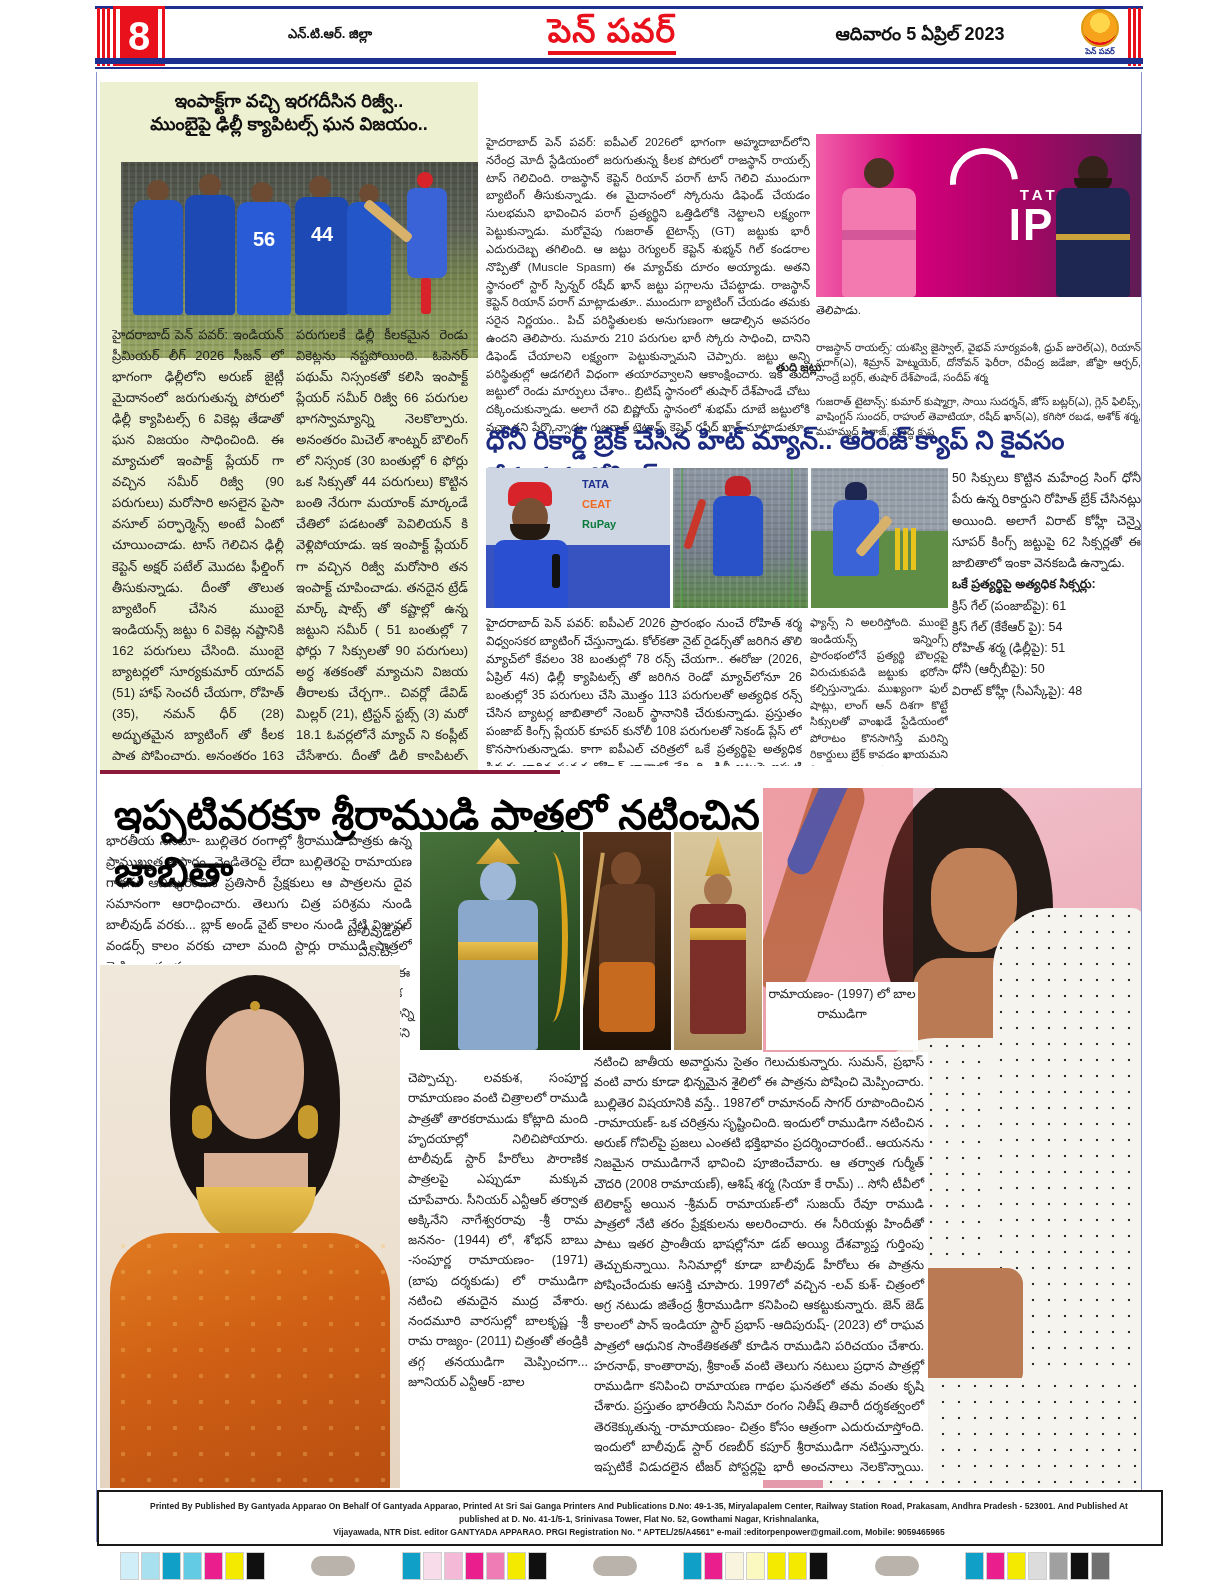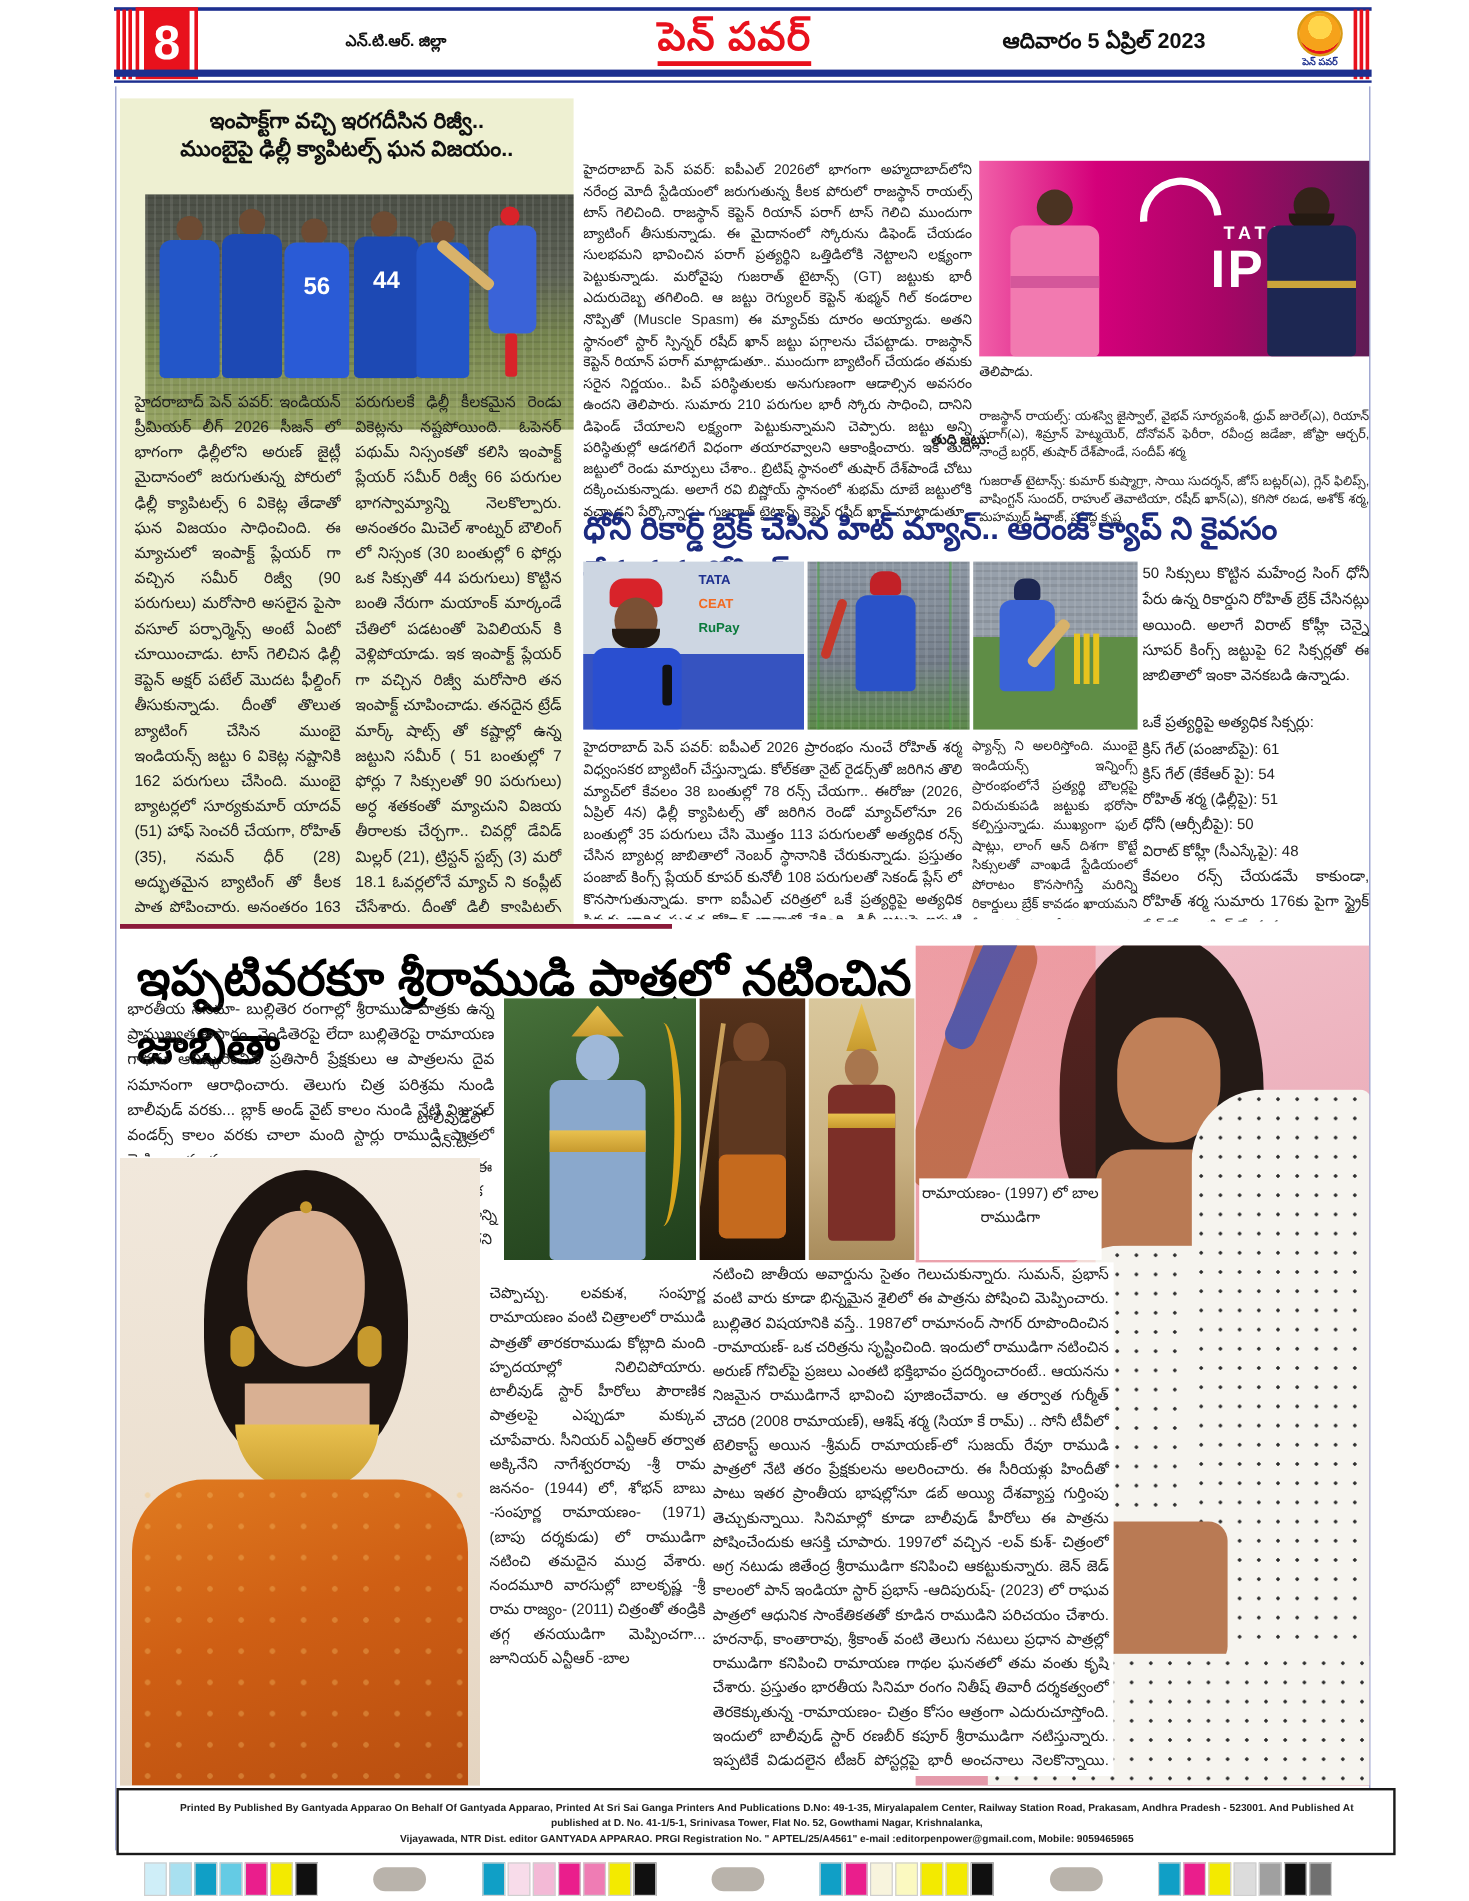--- a/index.html
+++ b/index.html
@@ -48,21 +48,21 @@
   .ipl-swing{position:absolute;width:56px;height:56px;border:6px solid rgba(255,255,255,.9);
              border-color:#fff transparent transparent #fff;border-radius:50%;transform:rotate(40deg);}
 
   .rohit-head{font-size:26px;font-weight:bold;color:#1c2b7f;}
   .toss-head{font-size:26px;font-weight:bold;color:#0d0d0d;}
   .strip-p1{background:linear-gradient(180deg,#cdd6e2 0 55%,#3653c0 55% 100%);}
   .strip-p2{background:linear-gradient(180deg,#8e98a4 0%,#76808c 60%,#5d8a4a 100%);}
   .strip-p3{background:linear-gradient(180deg,#97a0ab 0 45%,#5f8d46 45% 100%);}
   .board-txt{position:absolute;font-weight:bold;font-size:11px;}
   .stats-line{font-size:12.5px;line-height:1.7;color:#1c1c1c;}
-  .stats-head{font-weight:normal;margin-top:18px;}
+  .stats-head{font-weight:bold;}
 
   
   .rama-head{font-size:41px;font-weight:bold;color:#000;letter-spacing:0;}
   .sep-rule{background:#8b1a3a;}
   .ntr-panel{background:linear-gradient(160deg,#47713a 0%,#2f5227 55%,#21401c 100%);}
   .prabhas-panel{background:linear-gradient(180deg,#57331c 0%,#36200f 60%,#1e1208 100%);}
   .crown-panel{background:linear-gradient(180deg,#d9c79c 0%,#c9b183 60%,#a98c5c 100%);}
   .rashmika-photo{background:linear-gradient(180deg,#f1e8dc 0%,#ece0d0 55%,#e4d4c0 100%);}
   .pink-photo{background:linear-gradient(160deg,#f2c3cc 0%,#eaa9b6 45%,#e294a6 100%);}
   .dotted-saree{background:#f6f4ef;background-image:radial-gradient(#2b2b2b 1.2px,transparent 1.6px);
@@ -204,21 +204,20 @@
   </div>
 
   <div class="abs hidden-overflow" style="left:952px;top:468px;width:189px;height:300px;">
     <div class="stats-line j">50 సిక్సులు కొట్టిన మహేంద్ర సింగ్ ధోనీ పేరు ఉన్న రికార్డుని రోహిత్ బ్రేక్ చేసినట్లు అయింది. అలాగే విరాట్ కోహ్లీ చెన్నై సూపర్ కింగ్స్ జట్టుపై 62 సిక్సర్లతో ఈ జాబితాలో ఇంకా వెనకబడి ఉన్నాడు.</div>
     <div class="stats-line stats-head">ఒకే ప్రత్యర్థిపై అత్యధిక సిక్సర్లు:</div>
     <div class="stats-line">క్రిస్ గేల్ (పంజాబ్‌పై): 61</div>
     <div class="stats-line">క్రిస్ గేల్ (కేకేఆర్ పై): 54</div>
     <div class="stats-line">రోహిత్ శర్మ (ఢిల్లీపై): 51</div>
     <div class="stats-line">ధోనీ (ఆర్సీబీపై): 50</div>
     <div class="stats-line">విరాట్ కోహ్లీ (సీఎస్కేపై): 48</div>
-    <div class="stats-line j">కేవలం రన్స్ చేయడమే కాకుండా, రోహిత్ శర్మ సుమారు 176కు పైగా స్ట్రైక్ రేట్‌తో బ్యాటింగ్ చేయడం</div>
   </div>
 
   <div class="small-body j abs hidden-overflow" style="left:486px;top:614px;width:316px;height:152px;">హైదరాబాద్ పెన్ పవర్: ఐపీఎల్ 2026 ప్రారంభం నుంచే రోహిత్ శర్మ విధ్వంసకర బ్యాటింగ్ చేస్తున్నాడు. కోల్‌కతా నైట్ రైడర్స్‌తో జరిగిన తొలి మ్యాచ్‌లో కేవలం 38 బంతుల్లో 78 రన్స్ చేయగా.. ఈరోజు (2026, ఏప్రిల్ 4న) ఢిల్లీ క్యాపిటల్స్ తో జరిగిన రెండో మ్యాచ్‌లోనూ 26 బంతుల్లో 35 పరుగులు చేసి మొత్తం 113 పరుగులతో అత్యధిక రన్స్ చేసిన బ్యాటర్ల జాబితాలో నెంబర్ స్థానానికి చేరుకున్నాడు. ప్రస్తుతం పంజాబ్ కింగ్స్ ప్లేయర్ కూపర్ కునోలీ 108 పరుగులతో సెకండ్ ప్లేస్ లో కొనసాగుతున్నాడు. కాగా ఐపీఎల్ చరిత్రలో ఒకే ప్రత్యర్థిపై అత్యధిక సిక్సర్లు బాదిన ఘనత రోహిత్ ఖాతాలో చేరింది. ఢిల్లీ జట్టుపై ఇప్పటి వరకు 51 సిక్సర్లు కొట్టాడు. దీంతో రాయల్ ఛాలెంజర్స్ బెంగళూరుపై..</div>
   <div class="small-body j abs hidden-overflow" style="left:810px;top:614px;width:138px;height:152px;font-size:11px;">ఫ్యాన్స్ ని అలరిస్తోంది. ముంబై ఇండియన్స్ ఇన్నింగ్స్ ప్రారంభంలోనే ప్రత్యర్థి బౌలర్లపై విరుచుకుపడి జట్టుకు భరోసా కల్పిస్తున్నాడు. ముఖ్యంగా ఫుల్ షాట్లు, లాంగ్ ఆన్ దిశగా కొట్టే సిక్సులతో వాంఖడే స్టేడియంలో పోరాటం కొనసాగిస్తే మరిన్ని రికార్డులు బ్రేక్ కావడం ఖాయమని క్రీడా పండితులు పేర్కొంటున్నారు. మరోవైపు కింగ్ కోహ్లీని అధిగమించి రోహిత్ నెలకొల్పిన ఈ సిక్సర్ల రికార్డు ప్రత్యేకంగా మారింది. హిట్ మ్యాన్ బ్యాటింగ్‌లో దూకుడు కొనసాగిస్తే ఈ సీజన్‌లో మరిన్ని రికార్డులు బ్రేక్ అవుతాయని ఫ్యాన్స్ అంచనా వేస్తున్నారు. ఐపీఎల్ 2026లో ఆరెంజ్ క్యాప్ రేసు రోహిత్, కోహ్లీ మధ్య రాబోయే రోజుల్లో మరింత ఇంట్రెస్టింగ్ గా మారనుంది.</div>
 
   <div class="abs rama-head" style="left:114px;top:792px;width:830px;">ఇప్పటివరకూ శ్రీరాముడి పాత్రలో నటించిన స్టార్ల జాబితా</div>
 
   <div class="photo pink-photo" style="left:763px;top:788px;width:378px;height:700px;z-index:1;">
     <div class="abs" style="left:120px;top:-10px;width:170px;height:260px;background:#241a16;border-radius:50% 50% 40% 40%;"></div>
     <div class="abs" style="left:20px;top:-20px;width:54px;height:230px;background:#b97a54;border-radius:26px;transform:rotate(18deg);"></div>

